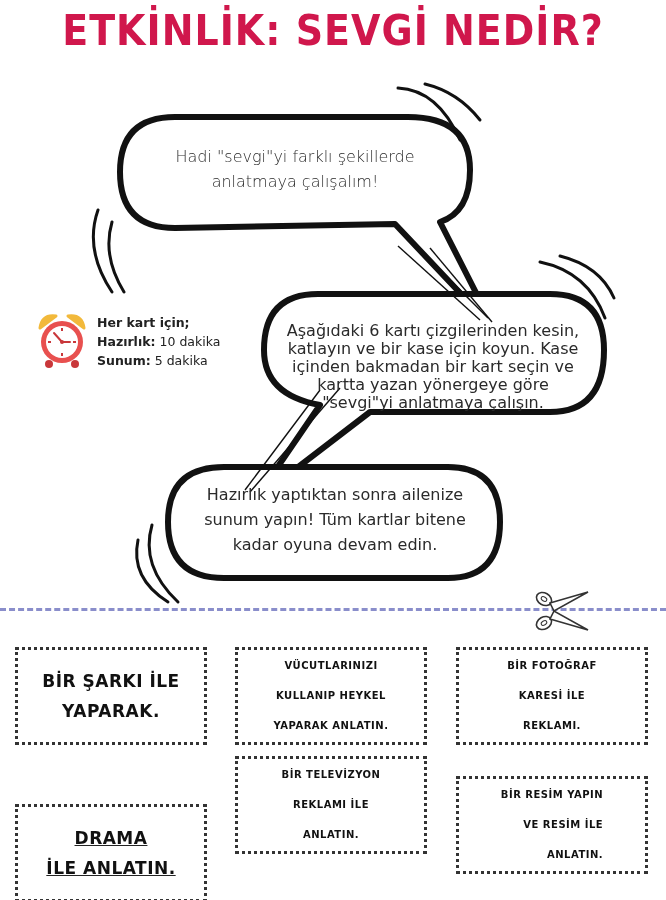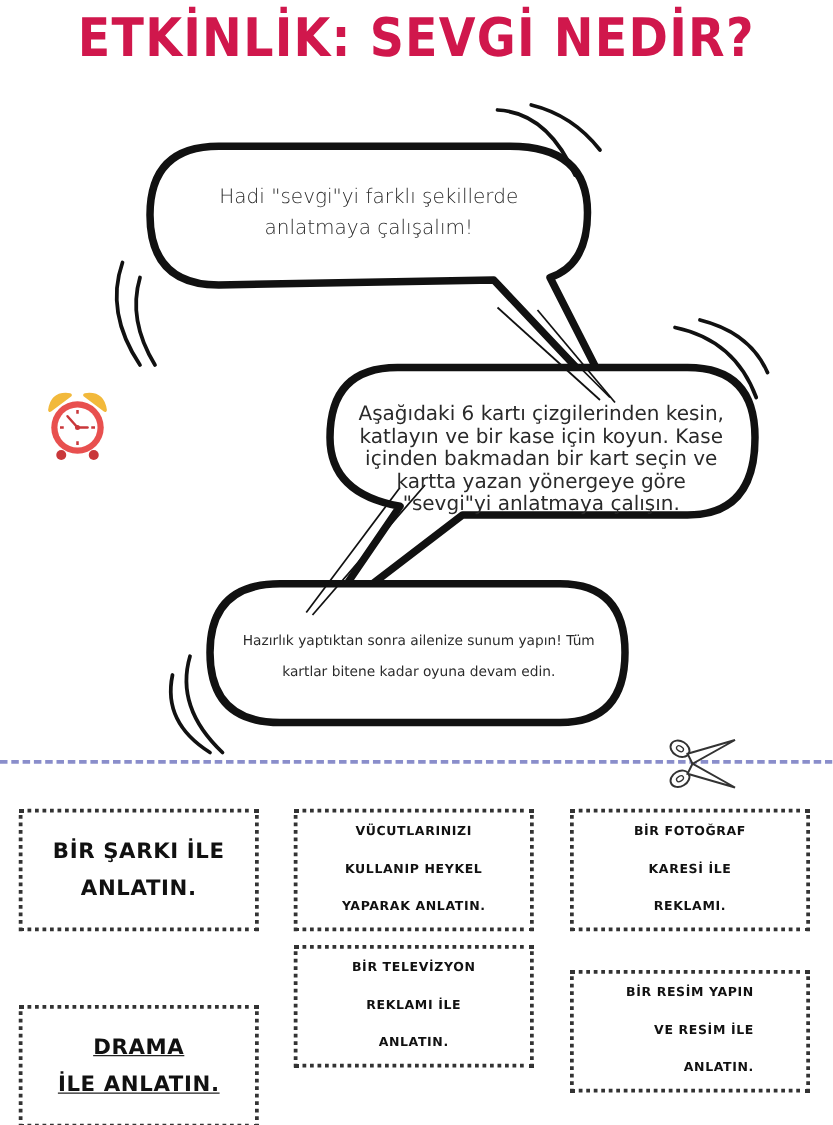--- a/index.html
+++ b/index.html
@@ -2,21 +2,21 @@
 <html><head>
 <meta charset="utf-8">
 <style>
   html, body { margin:0; padding:0; background:#ffffff; }
   body { width:666px; height:900px; position:relative; overflow:hidden; font-family:"DejaVu Sans", sans-serif; color:#222; }
   .title { position:absolute; left:0; top:8px; width:666px; text-align:center; font-family:"DejaVu Sans", sans-serif; font-weight:bold; font-size:38px; letter-spacing:1px; color:#d0174c; transform:scaleY(1.12); }
   svg.art { position:absolute; left:0; top:0; width:666px; height:900px; pointer-events:none; }
   .bubble-text { position:absolute; text-align:center; color:#2a2a2a; font-family:"DejaVu Sans", sans-serif; }
   .b1 { left:140px; top:144px; width:310px; font-size:16px; line-height:25px; font-weight:300; }
   .b2 { left:280px; top:322px; width:306px; font-size:16px; line-height:18px; }
-  .b3 { left:180px; top:500px; width:310px; font-size:11px; line-height:25px; }
+  .b3 { left:180px; top:482px; width:310px; font-size:16px; line-height:25px; }
   .timer { position:absolute; left:36px; top:310px; width:210px; height:64px; }
   .timer .clock { position:absolute; left:0; top:2px; width:52px; height:58px; }
   .timer .lines { position:absolute; left:61px; top:3px; font-size:12.5px; line-height:19px; color:#222; }
   .timer b { font-weight:bold; }
   .cutline { position:absolute; left:0; top:608px; width:666px; height:0; border-top:3px dashed #8a8ecb; }
   .scissors { position:absolute; left:532px; top:590px; width:60px; height:42px; }
   .card { position:absolute; width:192px; height:98px; border:3px dotted #333; box-sizing:border-box; display:flex; align-items:center; justify-content:center; text-align:center; }
   .card span { font-family:"DejaVu Sans", sans-serif; font-weight:bold; font-size:17px; line-height:30px; color:#111; letter-spacing:0.5px; white-space:pre-line; }
   .card.small span { font-size:10px; }
 </style>
@@ -72,37 +72,42 @@
       <line x1="26" y1="41" x2="26" y2="44"></line>
       <line x1="12" y1="30" x2="15" y2="30"></line>
       <line x1="37" y1="30" x2="40" y2="30"></line>
     </g>
     <g stroke="#c9373a" stroke-width="2" stroke-linecap="round">
       <line x1="26" y1="30" x2="18" y2="21"></line>
       <line x1="26" y1="30" x2="34" y2="30"></line>
     </g>
     <circle cx="26" cy="30" r="2" fill="#c9373a"></circle>
   </svg>
+  <div class="lines">
+    <div><b>Her kart için;</b></div>
+    <div><b>Hazırlık:</b> <span>10 dakika</span></div>
+    <div><b>Sunum:</b> <span>5 dakika</span></div>
+  </div>
 </div>
 
 <div class="cutline"></div>
 <svg class="scissors" viewBox="0 0 60 42">
   <g fill="#fff" stroke="#333" stroke-width="1.6">
     <ellipse cx="12" cy="9" rx="8" ry="6" transform="rotate(30 12 9)"></ellipse>
     <ellipse cx="12" cy="33" rx="8" ry="6" transform="rotate(-30 12 33)"></ellipse>
     <path d="M18,13 L56,2 L22,21 Z"></path>
     <path d="M18,29 L56,40 L22,21 Z"></path>
   </g>
   <ellipse cx="12" cy="9" rx="3" ry="2" fill="#fff" stroke="#333" stroke-width="1" transform="rotate(30 12 9)"></ellipse>
   <ellipse cx="12" cy="33" rx="3" ry="2" fill="#fff" stroke="#333" stroke-width="1" transform="rotate(-30 12 33)"></ellipse>
 </svg>
 
 <div class="card" style="left:15px; top:647px;">
   <span>BİR ŞARKI İLE
-ANLATIN.</span>
+YAPARAK.</span>
 </div>
 <div class="card small" style="left:235px; top:647px;">
   <span>VÜCUTLARINIZI
 KULLANIP HEYKEL
 YAPARAK ANLATIN.</span>
 </div>
 <div class="card small" style="left:456px; top:647px;">
   <span>BİR FOTOĞRAF
 KARESİ İLE
 REKLAMI.</span>

